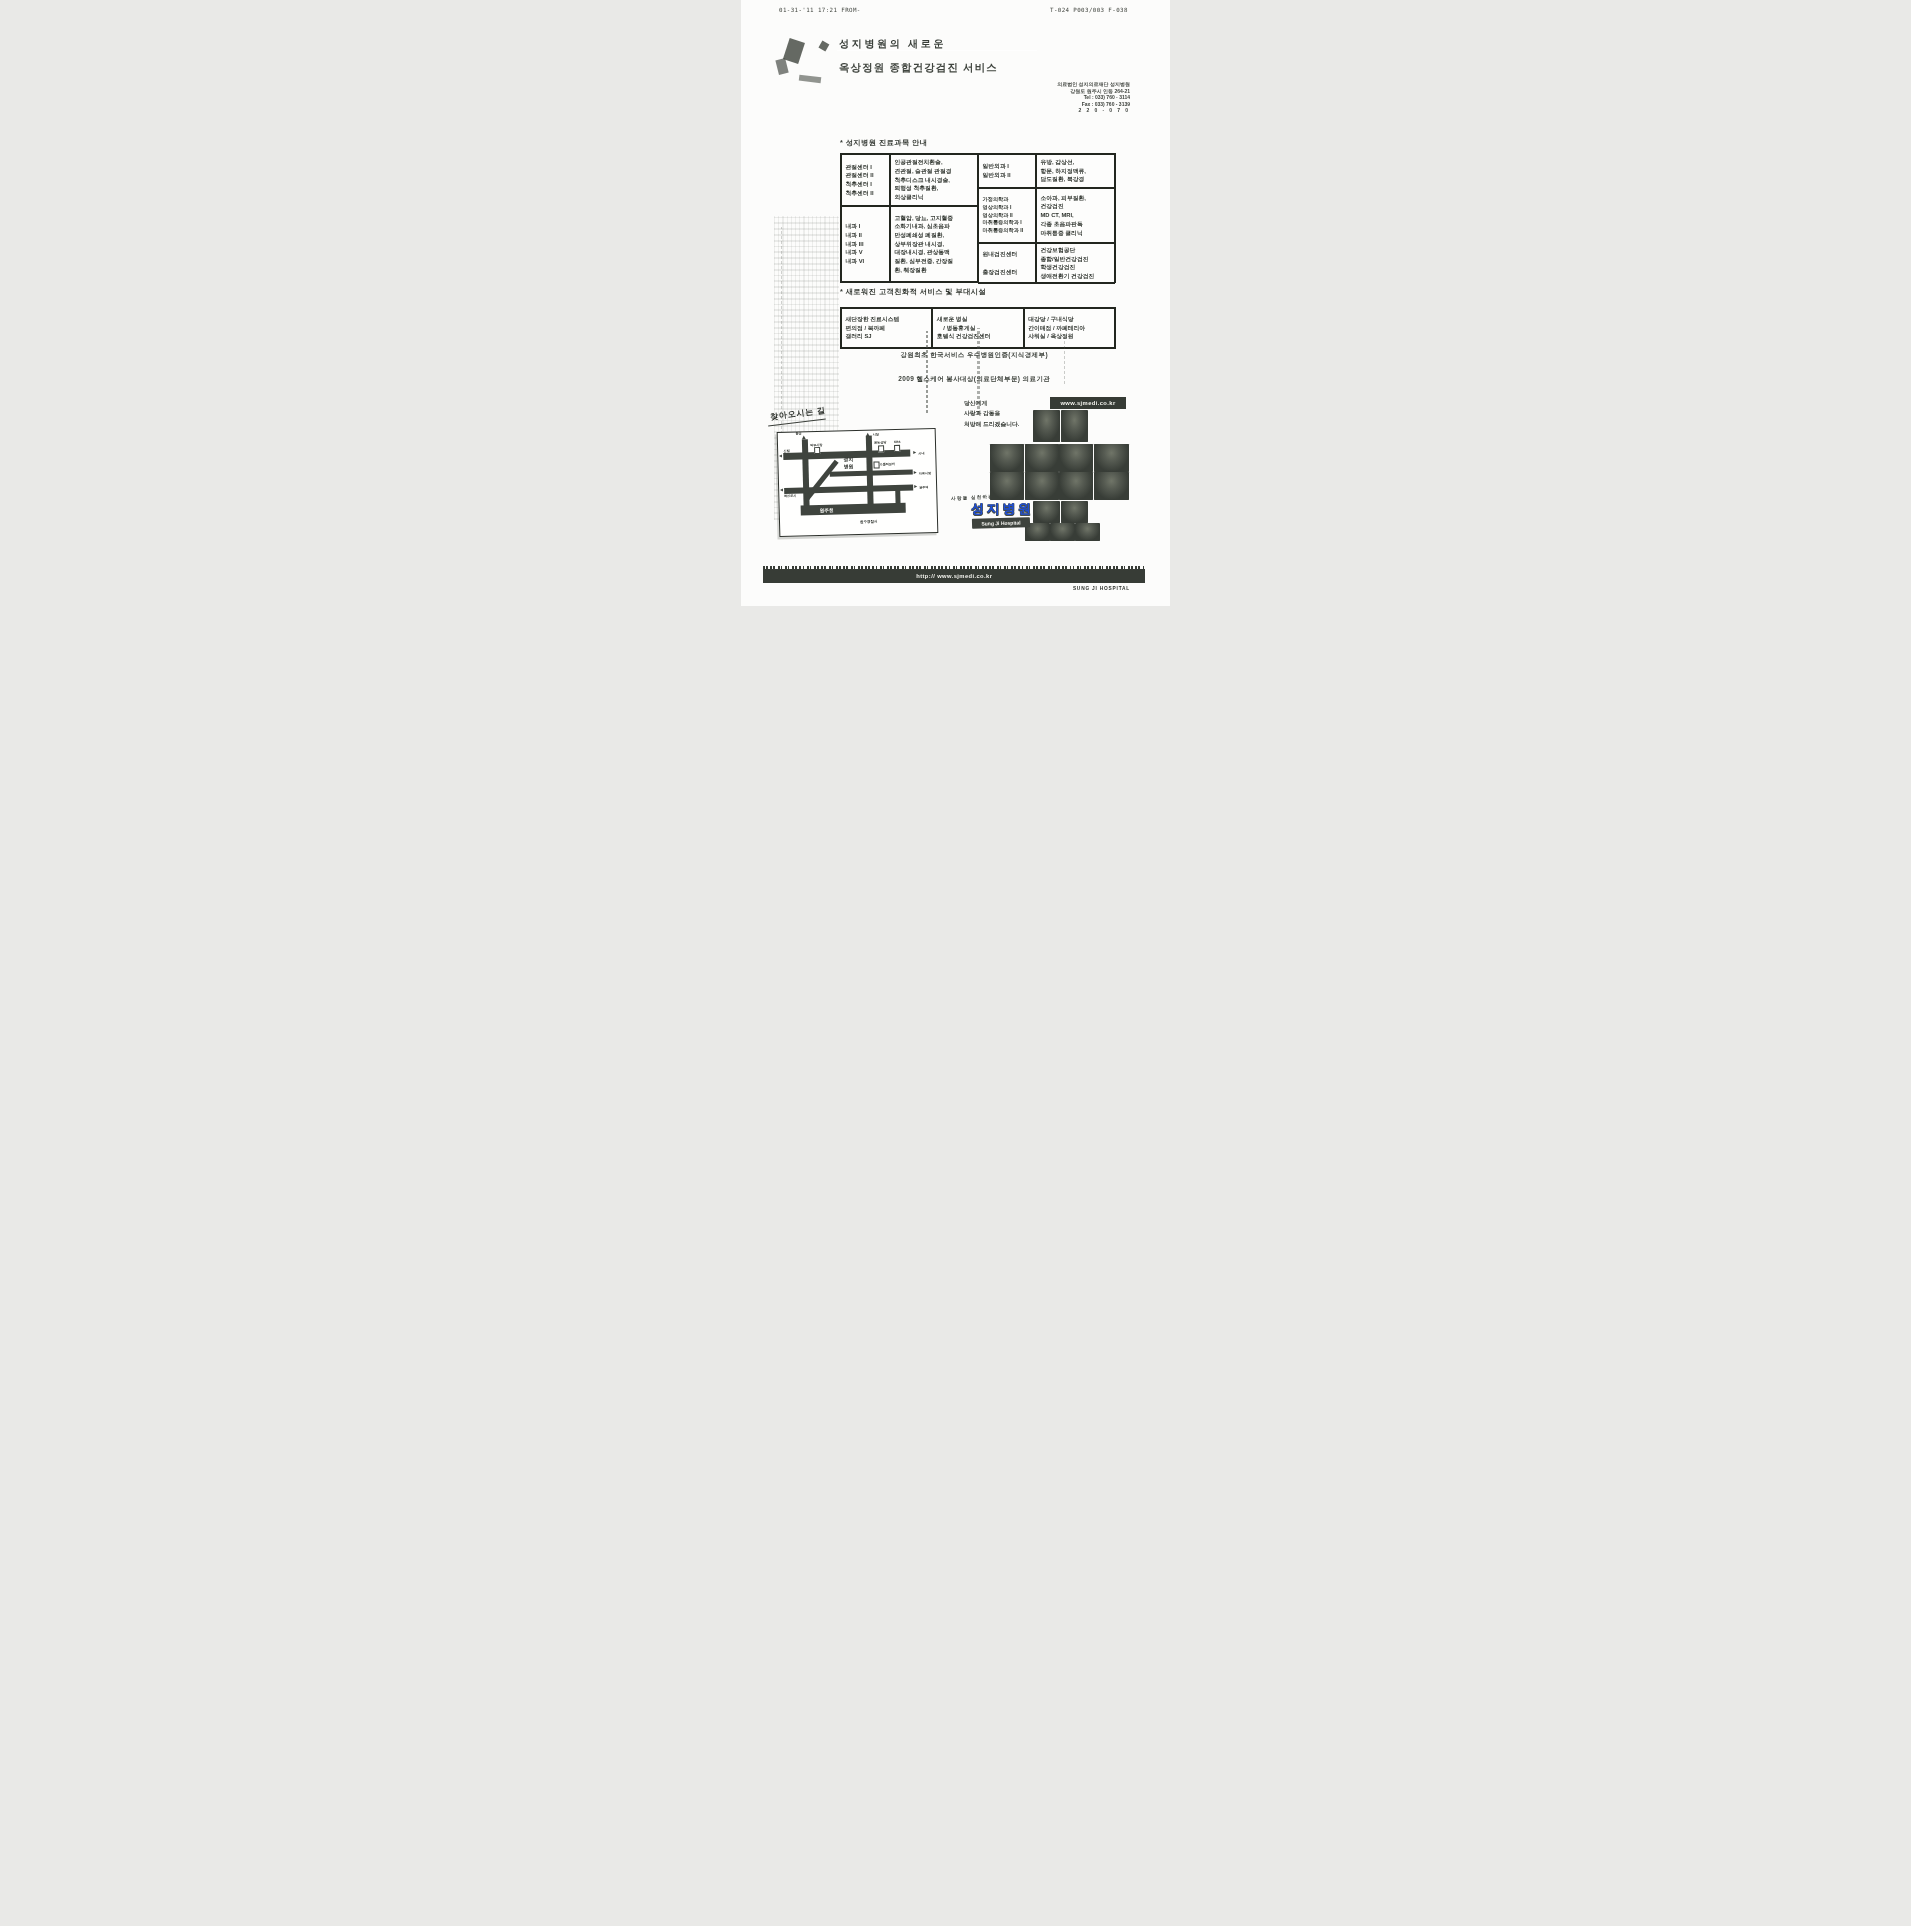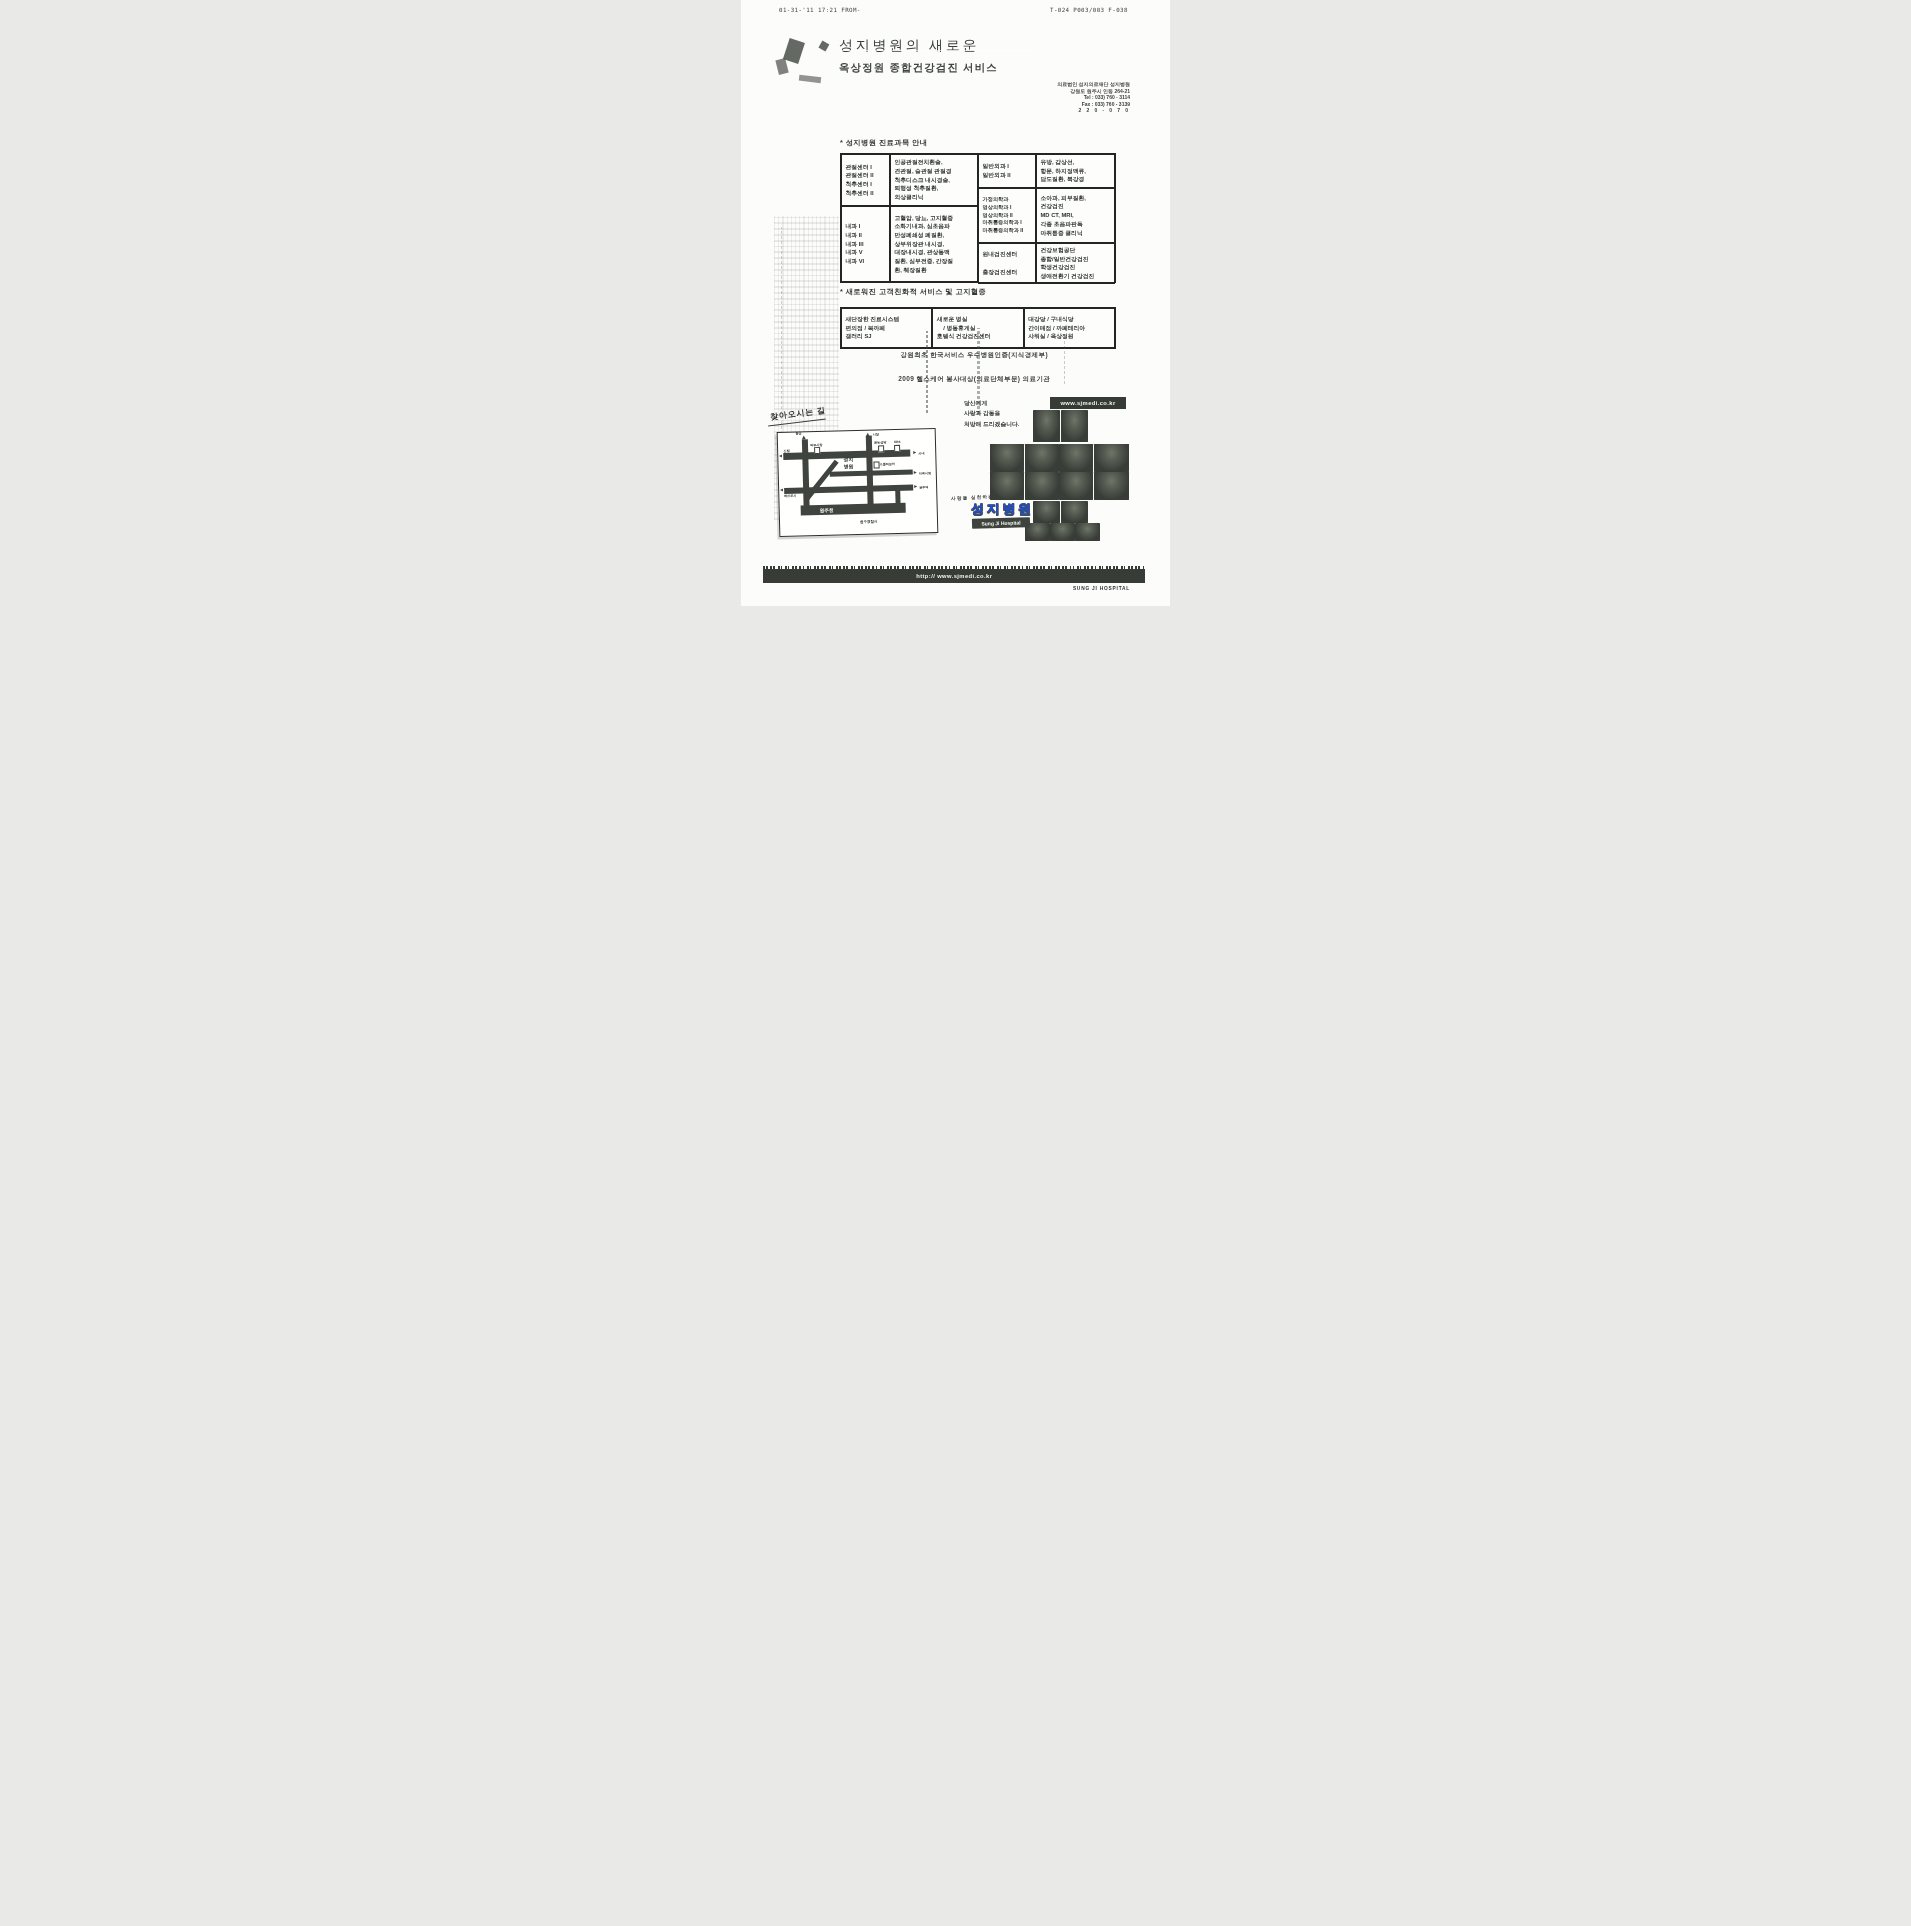--- a/index.html
+++ b/index.html
@@ -1,21 +1,21 @@
 <!DOCTYPE html>
 <html style="font-size:6.2px"><head>
 <meta charset="utf-8">
 <style>
   html,body{margin:0;padding:0;background:#e9e9e7;}
   .page{position:relative;width:429px;height:606px;margin:0 auto;background:#fcfcfb;
         font-family:"Liberation Sans",sans-serif;color:#30342f;overflow:hidden;}
   .abs{position:absolute;}
   .ml{white-space:pre-line;}
   .fax{font-family:"DejaVu Sans Mono",monospace;font-size:5.8px;color:#41453f;letter-spacing:0.4px;}
-  .title1{font-size:14px;font-weight:400;letter-spacing:2.7px;color:#383e38;}
+  .title1{font-size:10px;font-weight:700;letter-spacing:2.7px;color:#383e38;}
   .title2{font-size:10.4px;font-weight:900;letter-spacing:1.2px;color:#40453f;}
   .addr{font-size:5px;font-weight:700;color:#3c403b;text-align:right;line-height:6.5px;}
   .h-sec{font-size:7.3px;font-weight:900;color:#333832;letter-spacing:0.4px;text-align:right;}
   .tgrid{display:grid;border:1.2px solid #22261f;background:#fdfdfc;}
   .cell{border:0.4px solid #22261f;padding:1.9px 3.5px;display:flex;flex-direction:column;
         justify-content:center;font-size:5.8px;font-weight:700;line-height:1.5;color:#2e332d;}
   .award{font-size:6.5px;font-weight:900;color:#3a3f39;text-align:center;letter-spacing:0.4px;}
   .map-box{border:0.8px solid #2b2f2a;background:#fffffe;transform:rotate(-1.5deg);
            box-shadow:-1.9px 2.3px 0 rgba(90,95,88,.25);}
   .road{position:absolute;background:#3f443e;}
@@ -116,21 +116,21 @@
 마취통증 클리닉</div>
     <div class="cell ml">원내검진센터
 
 출장검진센터</div>
     <div class="cell ml">건강보험공단
 종합/일반건강검진
 학생건강검진
 생애전환기 건강검진</div>
   </div>
 
-  <div class="abs h-sec" style="left:99px;top:287px;">* 새로워진 고객친화적 서비스 및 고지혈증</div>
+  <div class="abs h-sec" style="left:99px;top:287px;">* 새로워진 고객친화적 서비스 및 부대시설</div>
 
   <div class="abs tgrid" style="left:99px;top:307px;width:274px;height:40px;grid-template-columns:1fr 1fr 1fr;grid-template-rows:1fr;">
     <div class="cell ml">새단장한 진료시스템
 편의점 / 북까페
 갤러리 SJ</div>
     <div class="cell ml">새로운 병실
 &nbsp;&nbsp;&nbsp;&nbsp;/ 병동휴게실
 호텔식 건강검진센터</div>
     <div class="cell ml">대강당 / 구내식당
 간이매점 / 까페테리아

